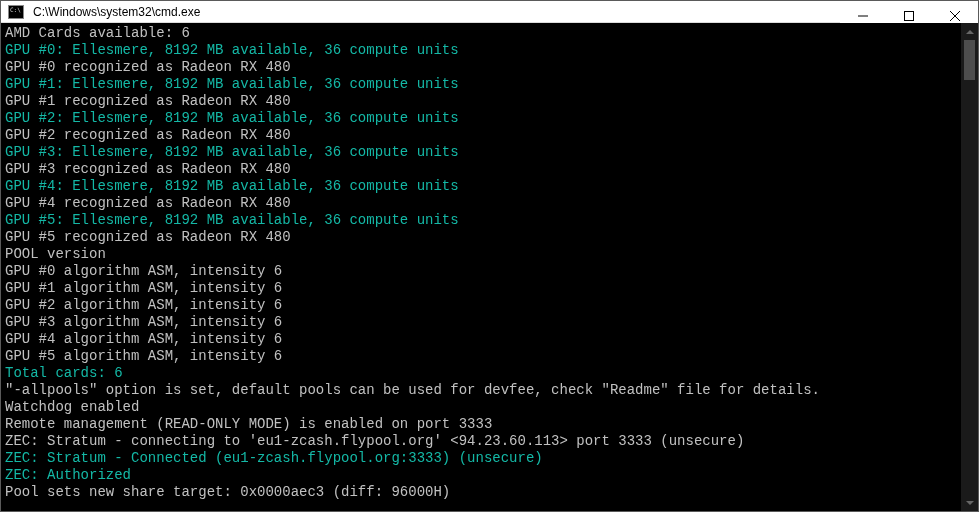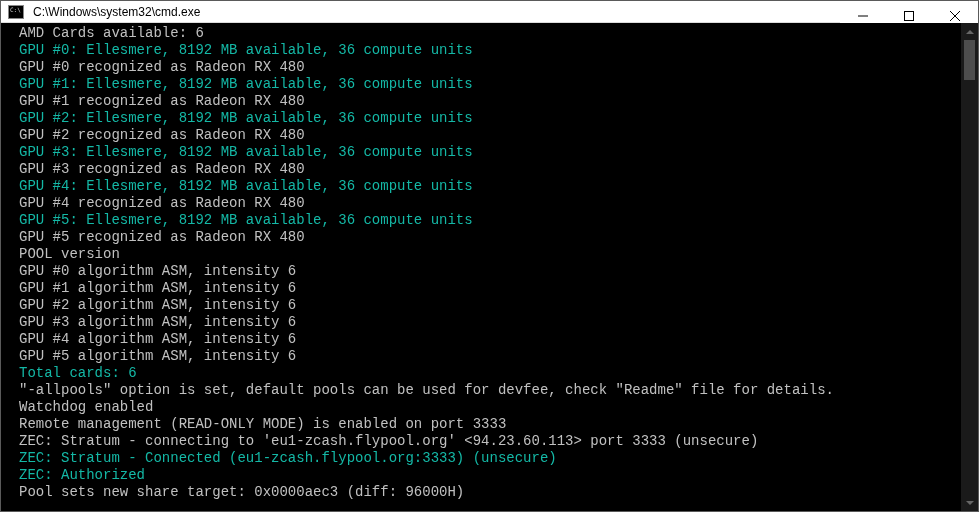--- a/index.html
+++ b/index.html
@@ -7,21 +7,21 @@
   .window { width: 979px; height: 512px; background: #fff; border: 1px solid #5a5a5a; display: flex; flex-direction: column; }
   .titlebar { height: 22px; background: #ffffff; display: flex; align-items: center; border-bottom: 1px solid #dcdcdc; }
   .titlebar .icon-box { width: 30px; height: 30px; display: flex; align-items: center; justify-content: center; }
   .cmd-icon { width: 16px; height: 14px; background: #000; border: 1px solid #888; position: relative; display: flex; align-items: flex-start; justify-content: flex-start; }
   .cmd-icon::before { content: "C:\\"; color: #ccc; font-size: 6px; font-family: Consolas, monospace; line-height: 7px; padding-left:1px;}
   .titlebar .title-text { flex: 1; font-size: 12px; color: #000; padding-left: 2px; white-space: nowrap; overflow: hidden; }
   .win-controls { display: flex; height: 100%; }
   .win-btn { width: 46px; height: 29px; display: flex; align-items: center; justify-content: center; background: #fff; }
   .win-btn svg { width: 10px; height: 10px; }
   .terminal-wrap { flex: 1; background: #000; position: relative; overflow: hidden; }
-  .terminal { position: absolute; top: 0; left: 0; right: 17px; bottom: 0; padding: 2px 0 0 18px; font-family: Consolas, "Courier New", monospace; font-size: 14px; line-height: 17px; color: #c0c0c0; white-space: pre; overflow: hidden; }
+  .terminal { position: absolute; top: 0; left: 0; right: 17px; bottom: 0; padding: 2px 0 0 4px; font-family: Consolas, "Courier New", monospace; font-size: 14px; line-height: 17px; color: #c0c0c0; white-space: pre; overflow: hidden; }
   .terminal .line { display: block; }
   .g { color: #14b8a6; } 
   .scrollbar { position: absolute; top: 0; right: 0; width: 17px; height: 100%; background: #1a1a1a; }
   .scroll-up, .scroll-down { width: 17px; height: 17px; background: #1a1a1a; display:flex; align-items:center; justify-content:center; position:absolute; }
   .scroll-up { top: 0; } .scroll-down { bottom: 0; }
   .scroll-arrow { width:0;height:0;border-left:4px solid transparent;border-right:4px solid transparent;}
   .scroll-up .scroll-arrow{border-bottom:4px solid #666;}
   .scroll-down .scroll-arrow{border-top:4px solid #666;}
   .scroll-thumb { position: absolute; top: 17px; left: 3px; width: 11px; height: 40px; background: #4d4d4d; }
 </style>

